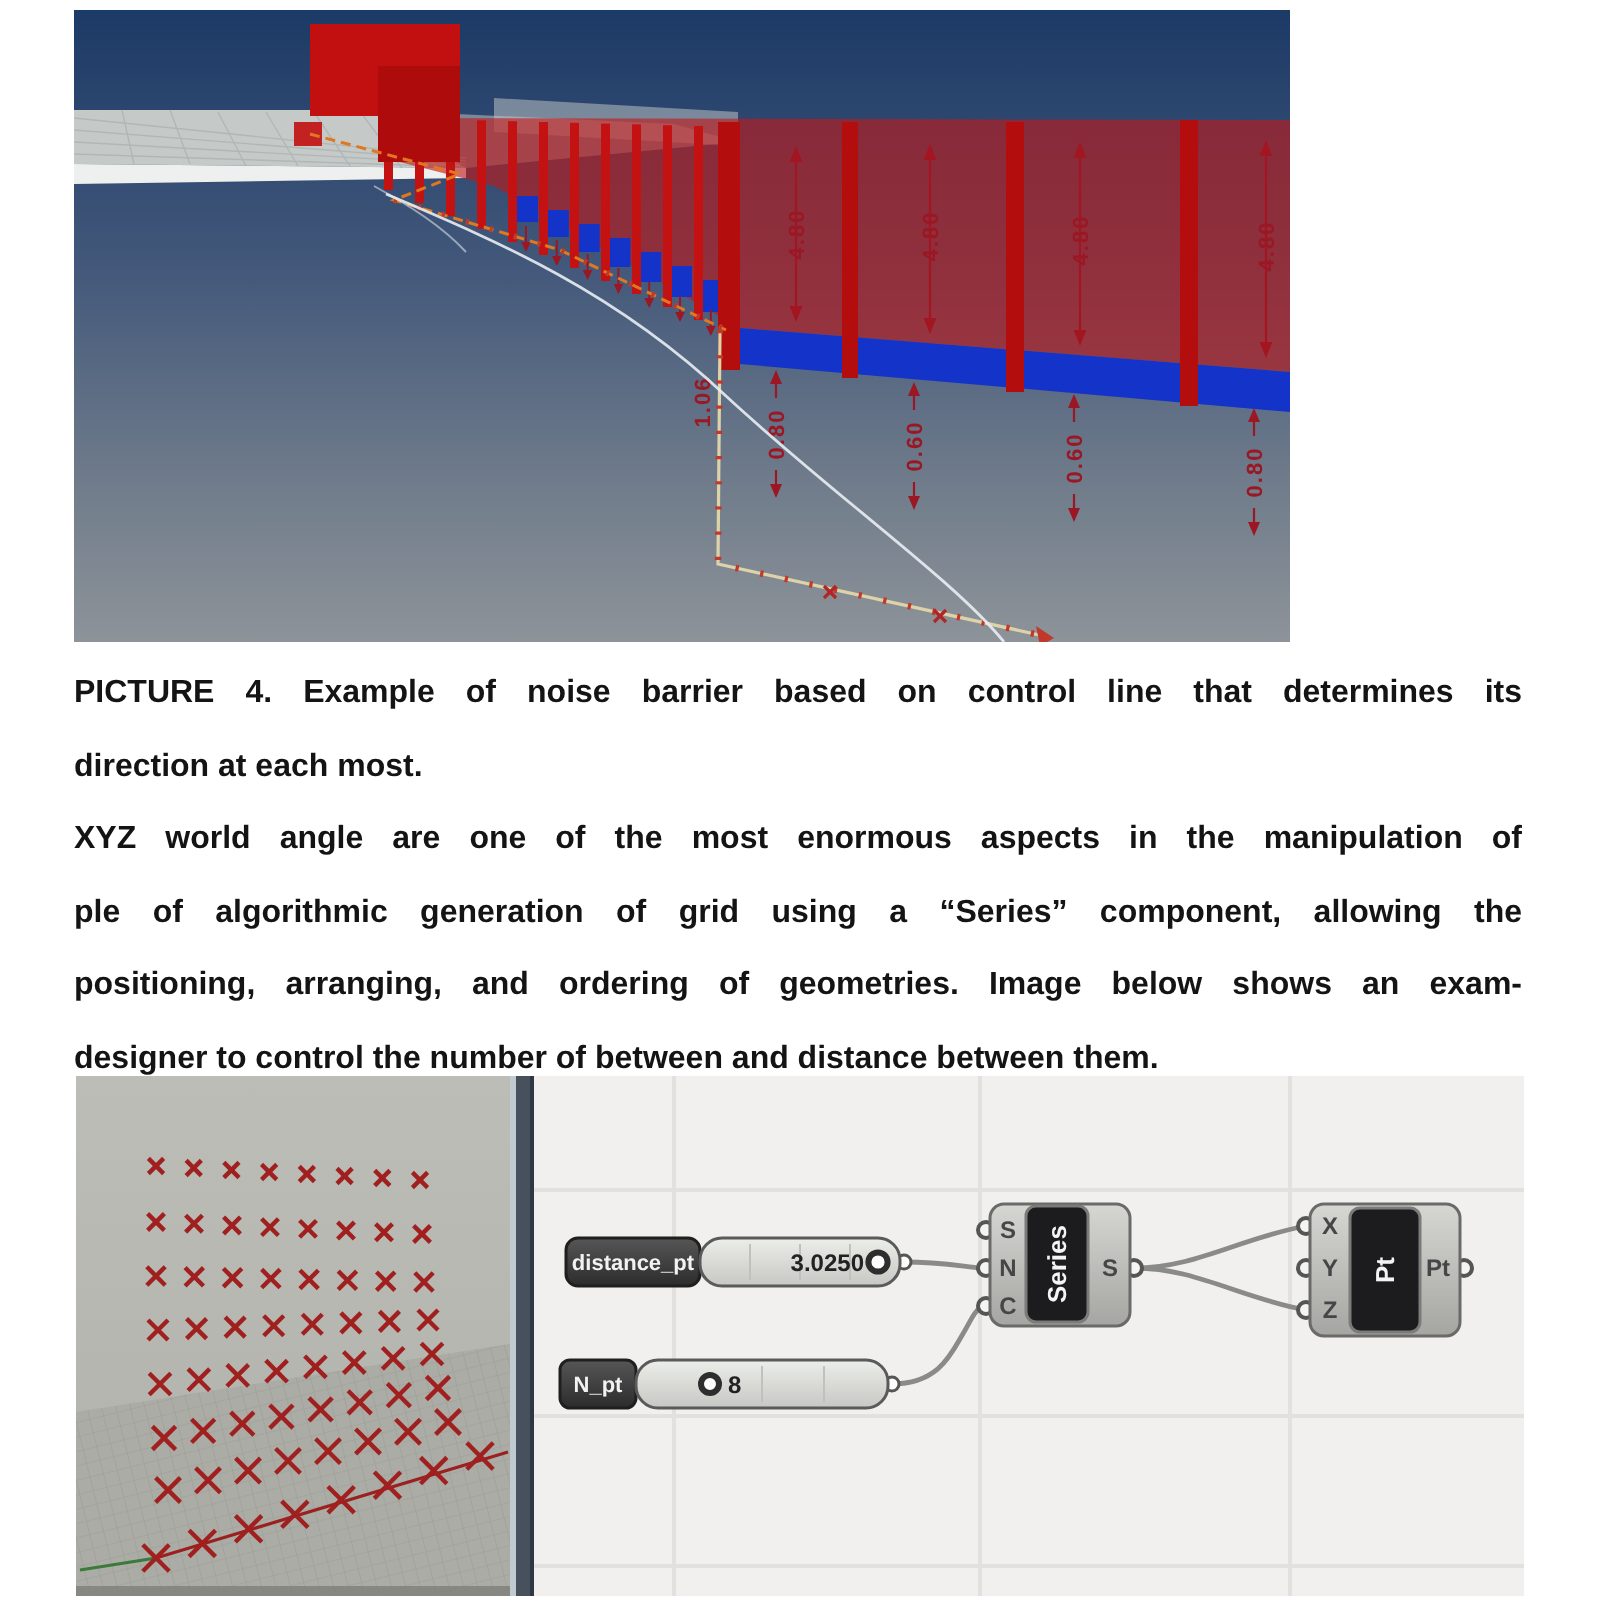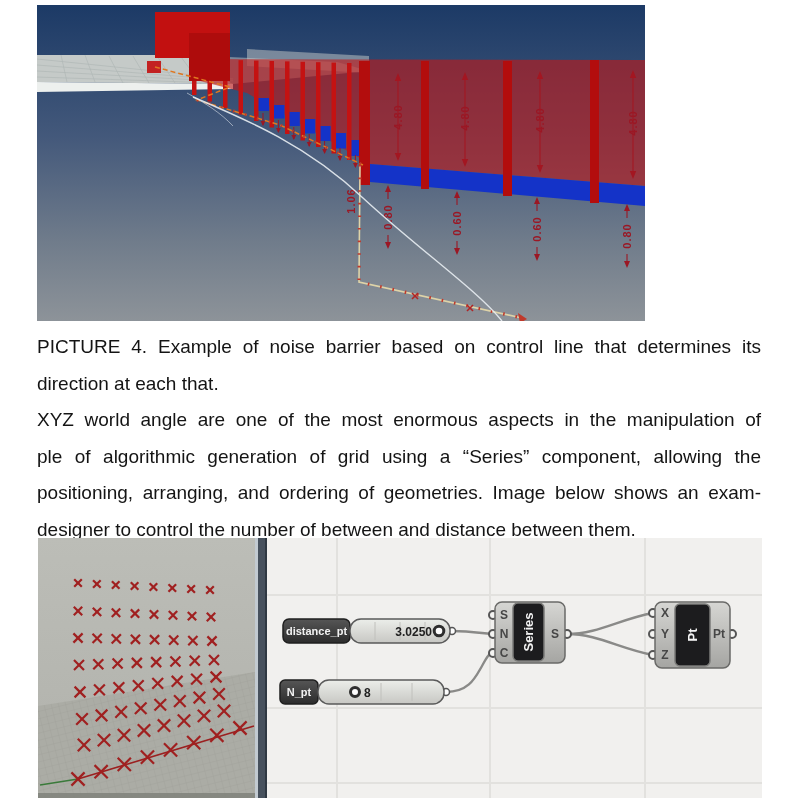--- a/index.html
+++ b/index.html
@@ -2,22 +2,22 @@
 <html><head>
 <meta charset="utf-8">
 <style>
   html,body{margin:0;padding:0;background:#ffffff;}
   .page{position:relative;width:800px;height:800px;background:#ffffff;overflow:hidden;
         font-family:"Liberation Sans",sans-serif;}
   .fig{position:absolute;display:block;}
   #fig1{left:37px;top:5px;}
   #fig2{left:38px;top:538px;}
   .textblock{position:absolute;left:37px;top:329px;width:724px;color:#141414;}
-  .tline{height:36.5px;line-height:36.5px;font-size:19px;white-space:nowrap;
-         text-align:left;overflow:visible;}
+  .tline{height:36.5px;line-height:36.5px;font-size:16px;white-space:nowrap;
+         text-align:left;overflow:visible;font-weight:bold;}
   .tline.just{white-space:normal;text-align:justify;text-align-last:justify;}
   svg text{font-family:"Liberation Sans",sans-serif;}
   .dimtxt{font-size:11px;font-weight:bold;fill:#9b1724;letter-spacing:1px;}
   .ghletter{font-size:12px;font-weight:bold;fill:#464646;}
   .ghvert{font-size:13px;font-weight:bold;fill:#f4f4f4;}
   .sliderlabel{font-size:11px;font-weight:bold;fill:#f2f2f2;}
   .sliderval{font-size:12px;font-weight:bold;fill:#222222;}
 </style>
 </head>
 <body>
@@ -186,21 +186,21 @@
           <line x1="430" y1="306" x2="436" y2="300"></line>
       </g>
     </g>
 
     <path d="M156,92 C210,115 270,140 326,193 C380,243 440,285 465,316" fill="none" stroke="#e8edf2" stroke-width="1.4" opacity="0.9"></path>
     <path d="M150,88 C168,98 184,108 196,121" fill="none" stroke="#e8edf2" stroke-width="1" opacity="0.55"></path>
   </svg>
 
   <div class="textblock">
     <div class="tline just">PICTURE 4. Example of noise barrier based on control line that determines its</div>
-    <div class="tline">direction at each that.</div>
+    <div class="tline">direction at each most.</div>
     <div class="tline just">XYZ world angle are one of the most enormous aspects in the manipulation of</div>
     <div class="tline just">ple of algorithmic generation of grid using a “Series” component, allowing the</div>
     <div class="tline just">positioning, arranging, and ordering of geometries. Image below shows an exam-</div>
     <div class="tline">designer to control the number of between and distance between them.</div>
   </div>
 
   <svg id="fig2" class="fig" width="724" height="260" viewBox="0 0 724 260">
     <defs>
       <linearGradient id="vpbg" x1="0" y1="0" x2="0" y2="1">
         <stop offset="0" stop-color="#bcbdb7"></stop>

